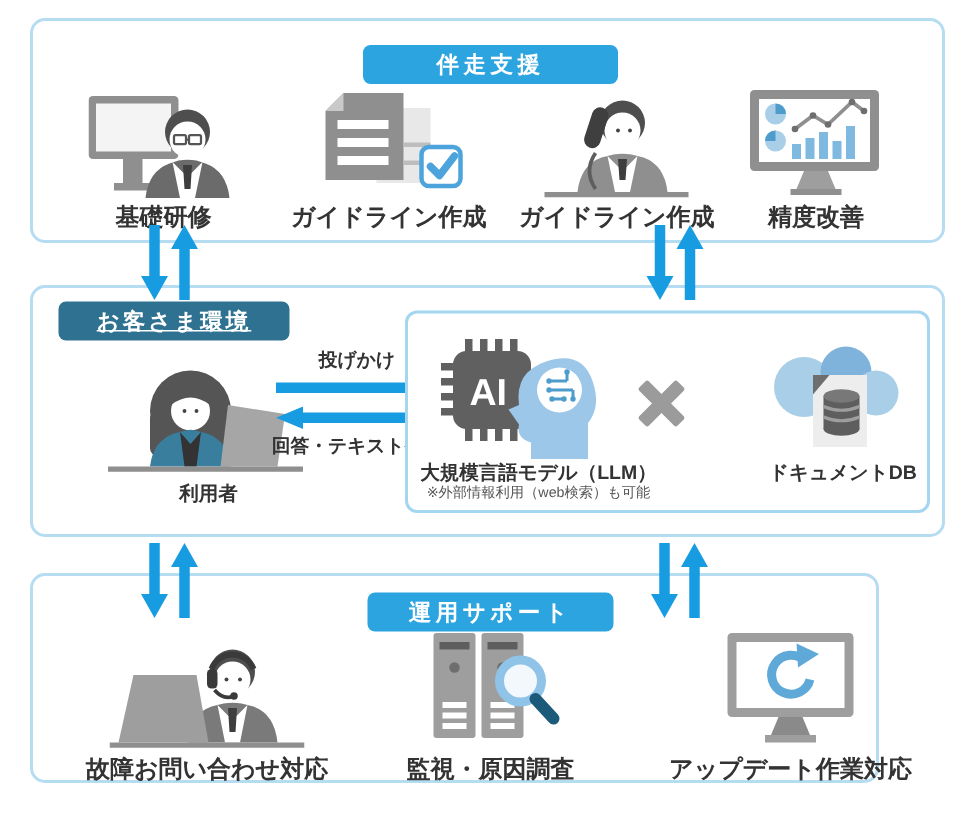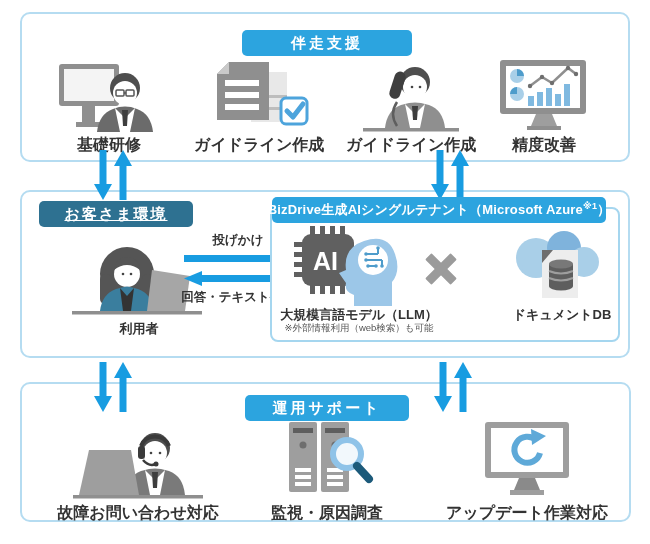--- a/index.html
+++ b/index.html
@@ -3,21 +3,21 @@
 <meta charset="utf-8">
 <style>
   * { margin:0; padding:0; box-sizing:border-box; }
   html,body { background:#fff; }
   body { font-family:"Liberation Sans","DejaVu Sans",sans-serif; color:#333; }
   .stage { position:relative; width:650px; height:544px; background:#fff; overflow:hidden; }
 
   .band { position:absolute; background:#fff; border:2px solid #B5DCF1; border-radius:10px; }
   .band-top    { left:20px; top:12px;  width:610px; height:150px; }
   .band-middle { left:20px; top:190px; width:610px; height:168px; }
-  .band-bottom { left:20px; top:382px; width:611px; height:140px; }
+  .band-bottom { left:20px; top:382px; width:566px; height:140px; }
 
   .badge { position:absolute; display:flex; align-items:center; justify-content:center;
            color:#fff; font-weight:bold; border-radius:5px; z-index:4; white-space:nowrap; }
   .badge-blue { background:#2CA4DF; }
   .badge-dark { background:#2E7191; }
   .badge-top-support    { left:220px; top:16px; width:170px; height:26px; font-size:15px; letter-spacing:3px; }
   .badge-customer-env   { left:17px;  top:9px;  width:154px; height:26px; font-size:15px; letter-spacing:2px;text-decoration:underline; }
   .badge-biz-header     { left:250px; top:5px;  width:334px; height:26px; font-size:13px; letter-spacing:0.2px; }
   .badge-ops-support    { left:223px; top:11px; width:164px; height:26px; font-size:15px; letter-spacing:3px; }
   .badge sup { font-size:9px; vertical-align:super; }
@@ -189,23 +189,20 @@
       <line x1="2" y1="7.5" x2="94" y2="7.5" stroke="#189CE1" stroke-width="7"></line>
       <polygon points="92,0 92,15 110,7.5" fill="#189CE1"></polygon>
     </svg>
     <svg style="position:absolute; left:160px; top:79px;" width="112" height="15" viewBox="0 0 112 15">
       <line x1="110" y1="7.5" x2="18" y2="7.5" stroke="#189CE1" stroke-width="7"></line>
       <polygon points="20,0 20,15 2,7.5" fill="#189CE1"></polygon>
     </svg>
     <div class="mini-lbl" style="left:152px; top:97px; width:128px; font-size:12.5px;">回答・テキスト生成</div>
 
     <div class="biz-box"></div>
-    <div class="badge badge-blue badge-biz-header">
-      <span><span>BizDrive生成AIシングルテナント（Microsoft Azure</span><sup>※1</sup><span>）</span></span>
-    </div>
 
     <div style="position:absolute; left:272px; top:34px; z-index:2;">
       <svg width="110" height="80" viewBox="0 0 110 80">
         <rect x="16" y="0" width="5" height="12" fill="#606060"></rect>
           <rect x="26" y="0" width="5" height="12" fill="#606060"></rect>
         <rect x="36" y="0" width="5" height="12" fill="#606060"></rect>
           <rect x="46" y="0" width="5" height="12" fill="#606060"></rect>
         <rect x="16" y="56" width="5" height="12" fill="#606060"></rect>
           <rect x="26" y="56" width="5" height="12" fill="#606060"></rect>
         <rect x="36" y="56" width="5" height="12" fill="#606060"></rect>

